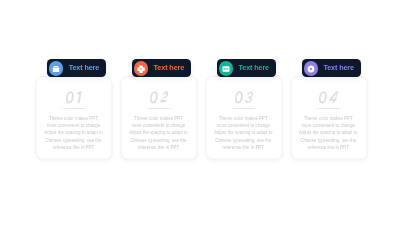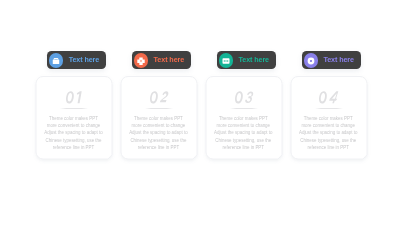--- a/index.html
+++ b/index.html
@@ -6,21 +6,21 @@
   body{width:400px;height:225px;background:#ffffff;font-family:"Liberation Sans",sans-serif;overflow:hidden;}
   .stage{position:relative;width:400px;height:225px;background:#fff;}
   .card{position:absolute;top:76px;width:76px;height:83px;}
   .card-bg{position:absolute;left:-8px;top:-8px;width:92px;height:99px;pointer-events:none;}
   .card-bg svg{display:block;}
   .num{position:absolute;top:13.6px;left:0.5px;width:100%;display:flex;justify-content:center;align-items:flex-start;}
   .num svg{display:block;}
   .divider{position:absolute;top:32px;left:50%;transform:translateX(-50%);width:28px;height:1px;
     background:linear-gradient(90deg,rgba(226,226,228,0) 0%,#e5e5e7 22%,#e5e5e7 78%,rgba(226,226,228,0) 100%);}
   .btxt{position:absolute;top:38.5px;left:1.5px;width:72px;text-align:center;font-size:4.45px;line-height:7.35px;color:#c8c8ca;white-space:nowrap;}
-  .pill{position:absolute;top:51px;height:18px;width:59.5px;border-radius:4.5px;background:#404040;
+  .pill{position:absolute;top:59px;height:18px;width:59.5px;border-radius:4.5px;background:#0f172a;
     box-shadow:0 2px 5px rgba(110,125,150,0.13);}
   .circle{position:absolute;left:2px;top:2.3px;width:14.5px;height:14.5px;border-radius:50%;
     display:flex;align-items:center;justify-content:center;}
   .circle svg{display:block;}
   .plabel{position:absolute;left:21.8px;top:0;height:18px;line-height:18px;font-size:7.2px;font-weight:700;
     white-space:nowrap;letter-spacing:-0.1px;}
 </style>
 </head>
 <body>
 

